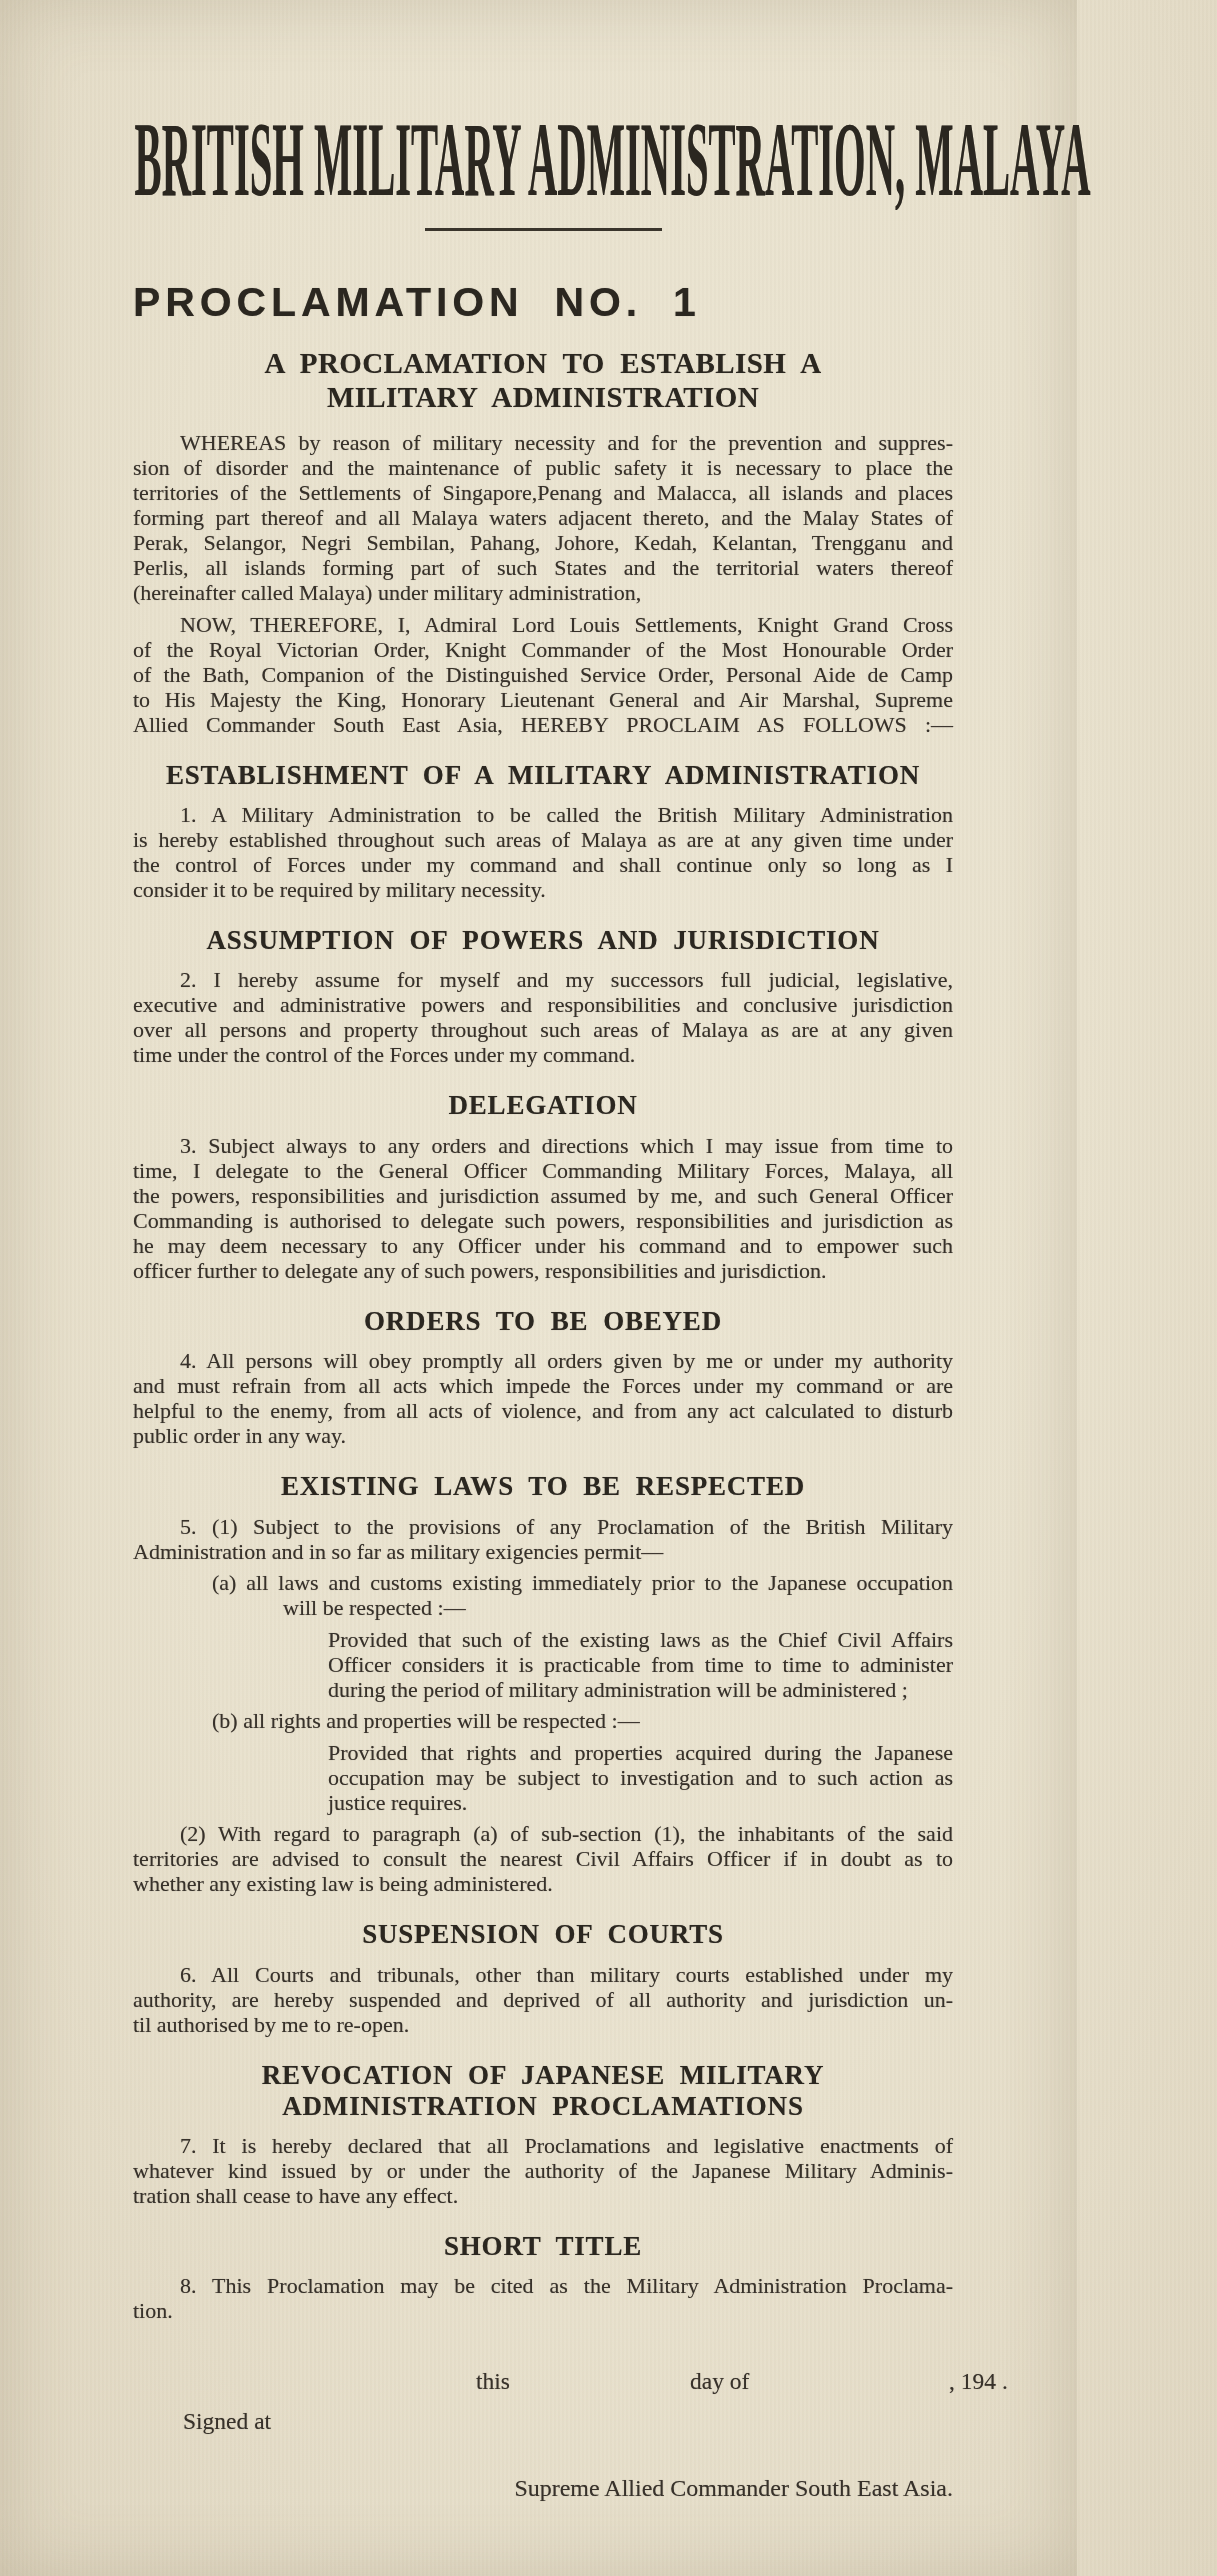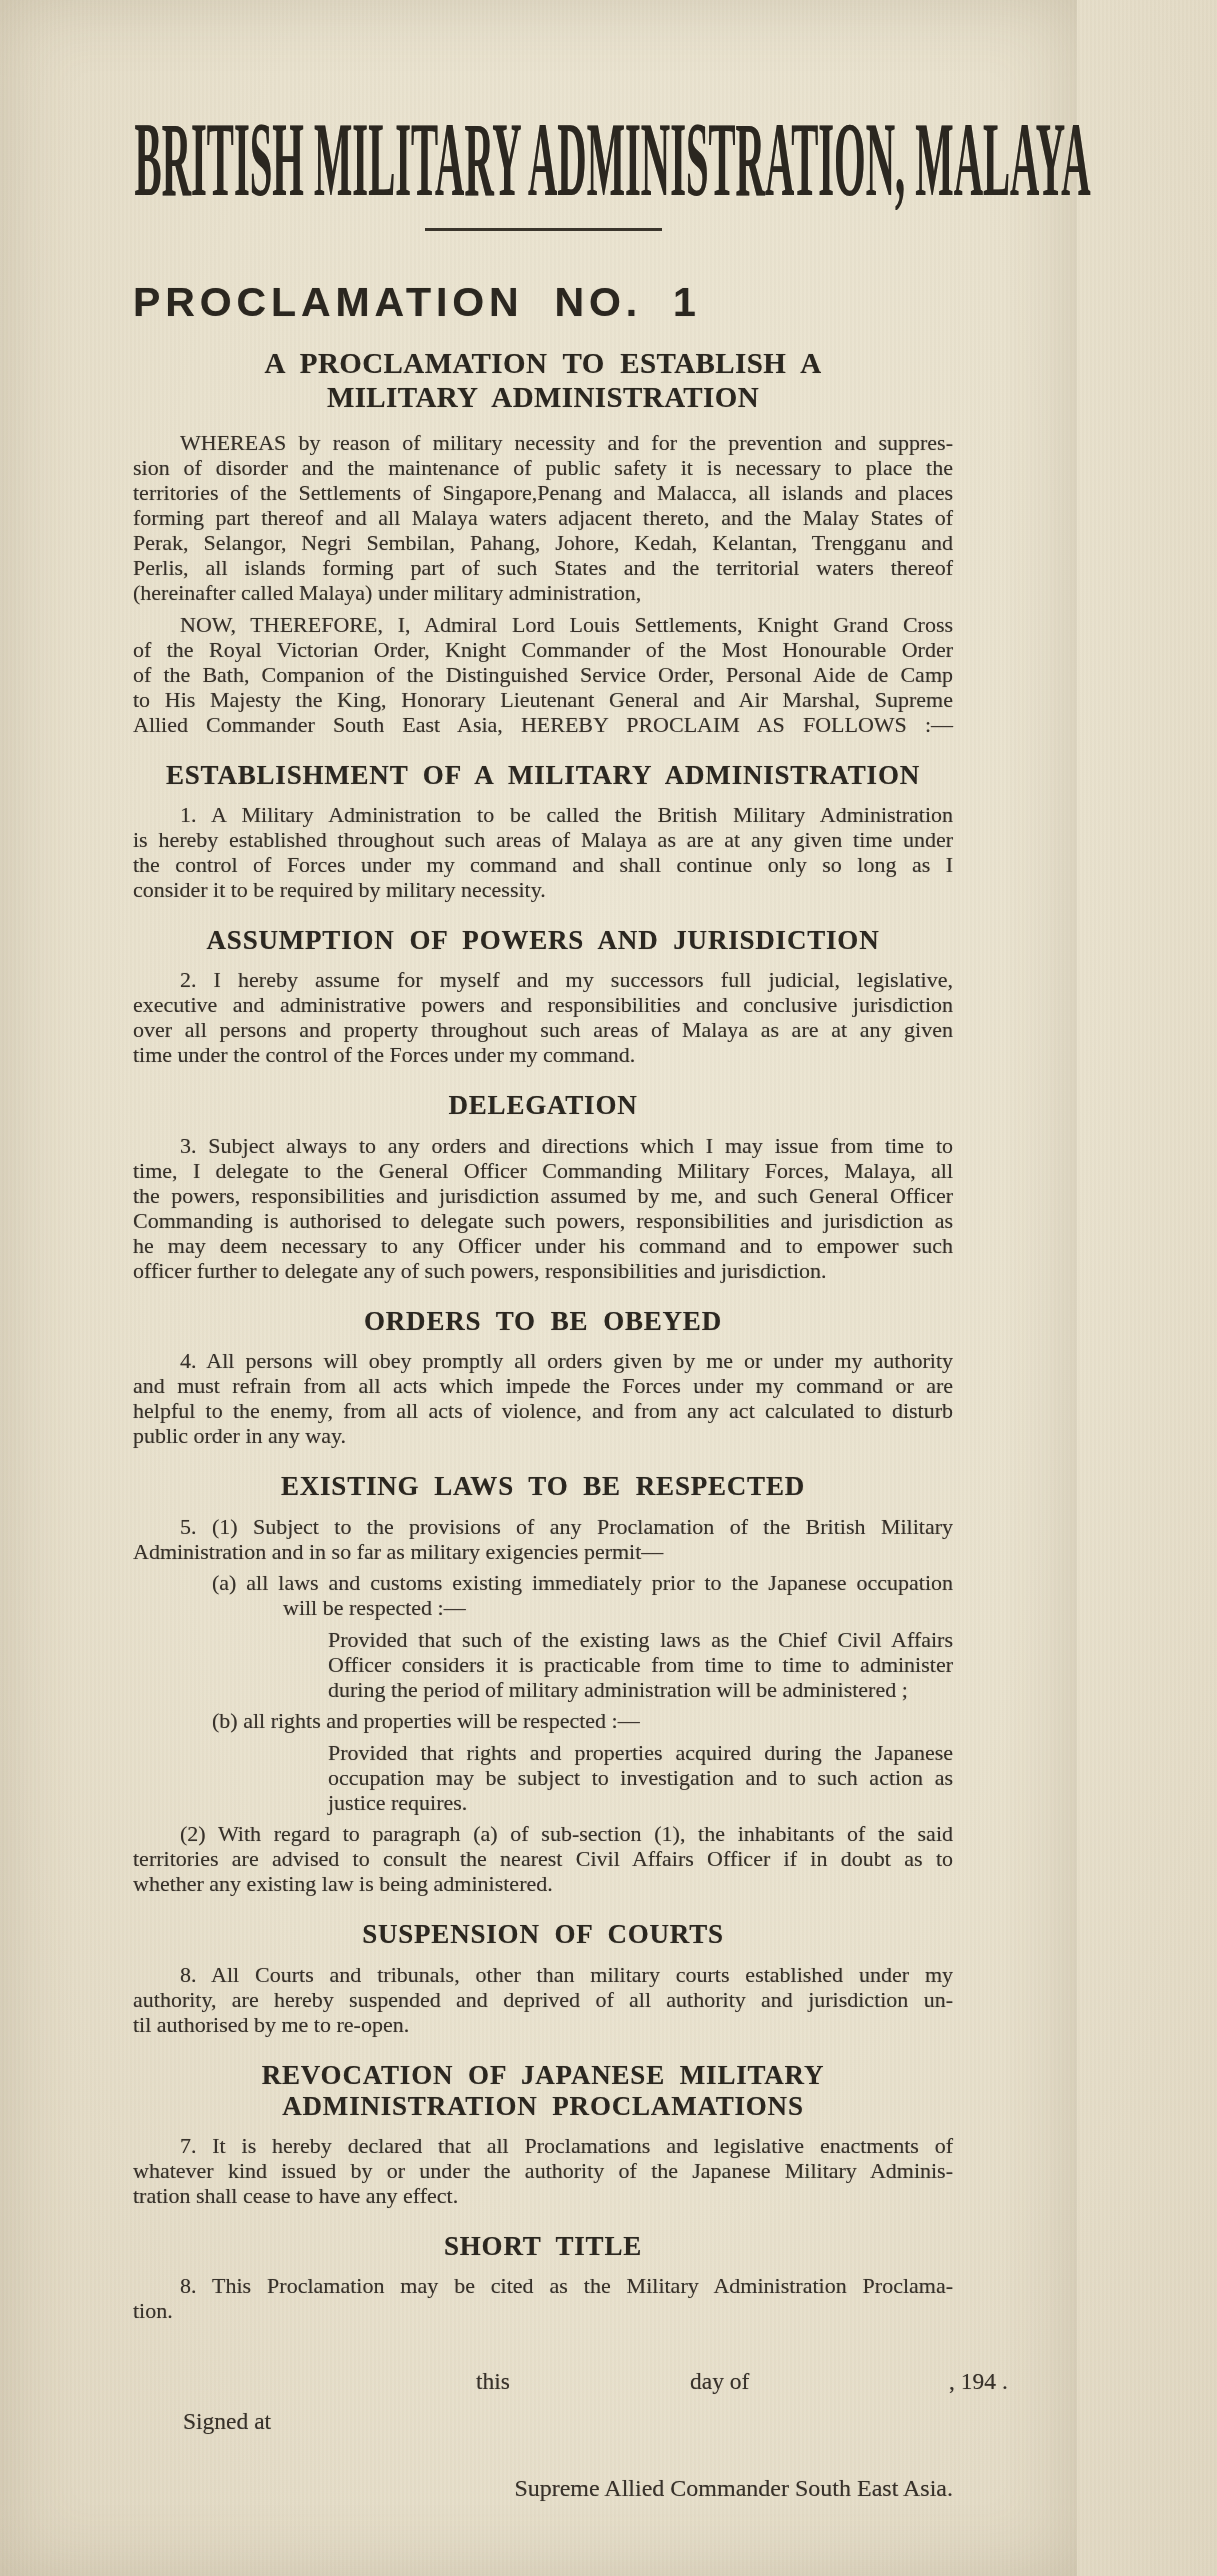--- a/index.html
+++ b/index.html
@@ -219,21 +219,21 @@
         <div class="jline">territories are advised to consult the nearest Civil  Affairs  Officer if in  doubt  as  to</div>
         <div class="jline last">whether any existing law is being administered.</div>
       </div>
   </section>
 
   <section class="sec">
     <div class="sec-heading centered">
         <div class="jline first last">SUSPENSION OF COURTS</div>
       </div>
     <div class="block para">
-        <div class="jline first">8.  All Courts and tribunals, other than military courts established under my</div>
+        <div class="jline first">6.  All Courts and tribunals, other than military courts established under my</div>
         <div class="jline">authority, are hereby suspended and deprived of all authority and jurisdiction un-</div>
         <div class="jline last">til authorised by me to re-open.</div>
       </div>
   </section>
 
   <section class="sec">
     <div class="sec-heading centered">
         <div class="jline first">REVOCATION OF JAPANESE MILITARY</div>
         <div class="jline last">ADMINISTRATION PROCLAMATIONS</div>
       </div>

